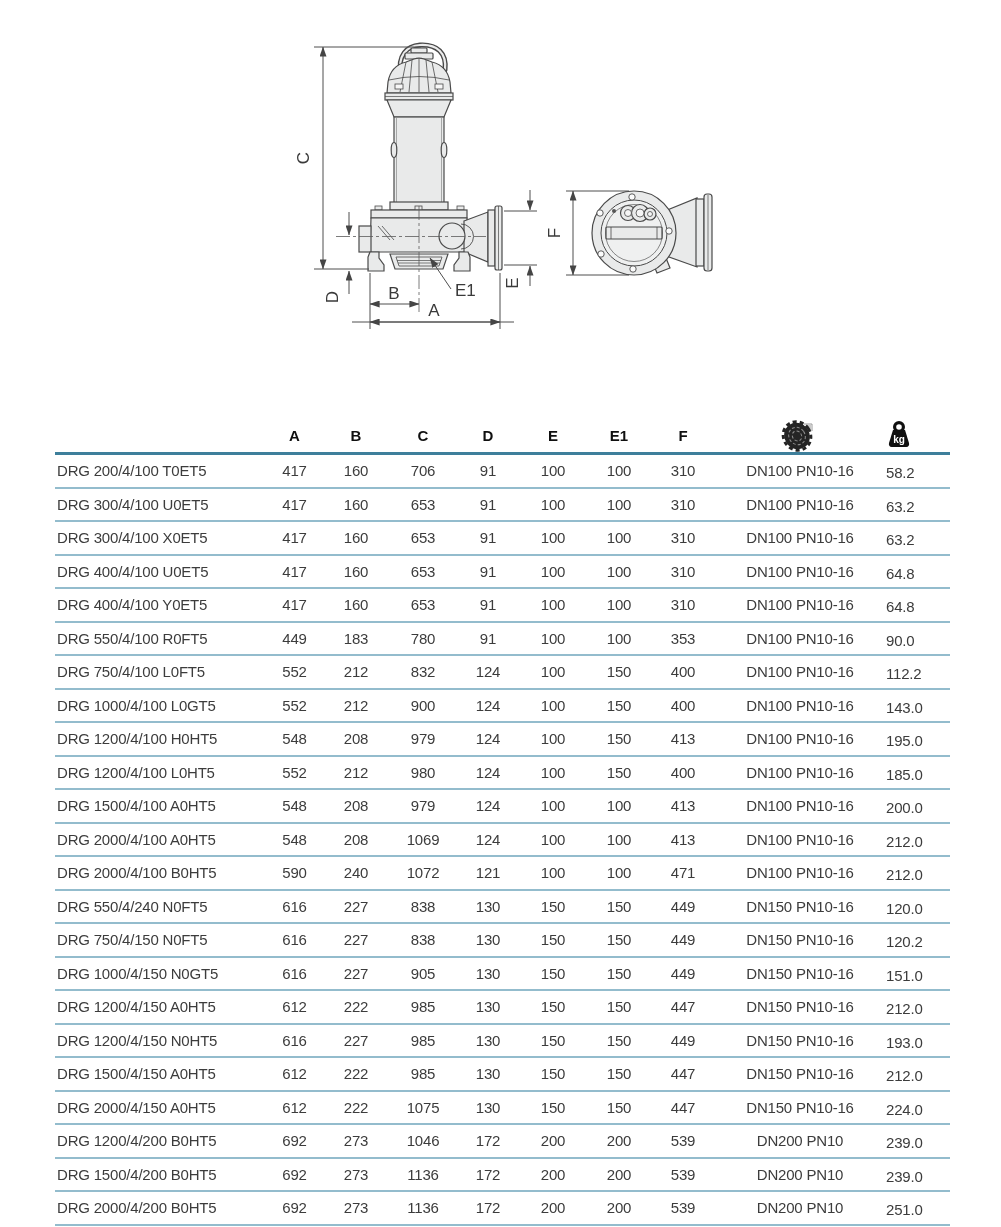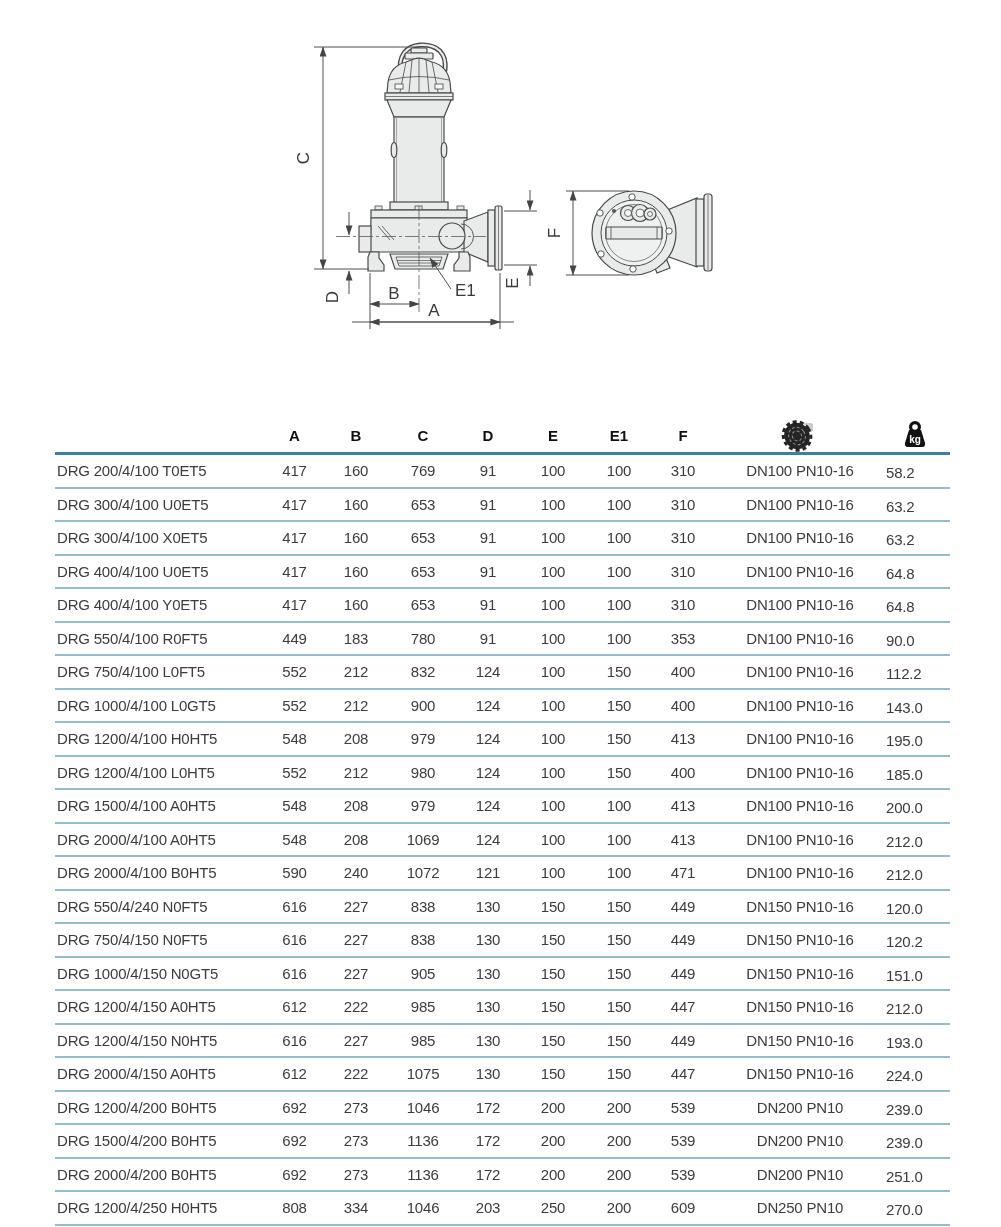--- a/index.html
+++ b/index.html
@@ -12,21 +12,21 @@
   table.dim-table{
     position:absolute;top:418px;left:55px;width:895px;
     border-collapse:collapse;table-layout:fixed;
   }
   .dim-table th{
     height:34px;vertical-align:middle;padding:0;
     font-size:15px;font-weight:bold;color:#101010;text-align:center;
     border-bottom:3px solid #3e7f9b;
   }
   .dim-table th.h-model{text-align:left;}
-  .dim-table th.h-kg{text-align:center;padding-right:6px;}
+  .dim-table th.h-kg{text-align:left;padding-right:6px;}
   .dim-table td{
     height:27.5px;padding:0;font-size:15px;color:#3c3c3c;
     text-align:center;white-space:nowrap;letter-spacing:-0.2px;
     border-bottom:2px solid #93bccd;
   }
   .dim-table td.col-model{text-align:left;padding-left:2px;}
   .dim-table td.col-kg{text-align:left;padding-right:3px;vertical-align:middle;padding-top:4px;}
   .hdr-icon{display:inline-block;vertical-align:middle;}
 </style>
 </head>
@@ -209,21 +209,21 @@
           <text x="13" y="21.5" text-anchor="middle" font-size="10" font-weight="bold" fill="#ffffff" font-family="Liberation Sans, sans-serif">kg</text>
         </svg>
       </th>
     </tr>
   </thead>
   <tbody>
       <tr>
         <td class="col-model">DRG 200/4/100 T0ET5</td>
         <td class="col-a">417</td>
         <td class="col-b">160</td>
-        <td class="col-c">769</td>
+        <td class="col-c">706</td>
         <td class="col-d">91</td>
         <td class="col-e">100</td>
         <td class="col-e1">100</td>
         <td class="col-f">310</td>
         <td class="col-dn">DN100 PN10-16</td>
         <td class="col-kg">58.2</td>
       </tr>
       <tr>
         <td class="col-model">DRG 300/4/100 U0ET5</td>
         <td class="col-a">417</td>
@@ -420,20 +420,32 @@
         <td class="col-model">DRG 1200/4/150 N0HT5</td>
         <td class="col-a">616</td>
         <td class="col-b">227</td>
         <td class="col-c">985</td>
         <td class="col-d">130</td>
         <td class="col-e">150</td>
         <td class="col-e1">150</td>
         <td class="col-f">449</td>
         <td class="col-dn">DN150 PN10-16</td>
         <td class="col-kg">193.0</td>
+      </tr>
+      <tr>
+        <td class="col-model">DRG 1500/4/150 A0HT5</td>
+        <td class="col-a">612</td>
+        <td class="col-b">222</td>
+        <td class="col-c">985</td>
+        <td class="col-d">130</td>
+        <td class="col-e">150</td>
+        <td class="col-e1">150</td>
+        <td class="col-f">447</td>
+        <td class="col-dn">DN150 PN10-16</td>
+        <td class="col-kg">212.0</td>
       </tr>
       <tr>
         <td class="col-model">DRG 2000/4/150 A0HT5</td>
         <td class="col-a">612</td>
         <td class="col-b">222</td>
         <td class="col-c">1075</td>
         <td class="col-d">130</td>
         <td class="col-e">150</td>
         <td class="col-e1">150</td>
         <td class="col-f">447</td>

